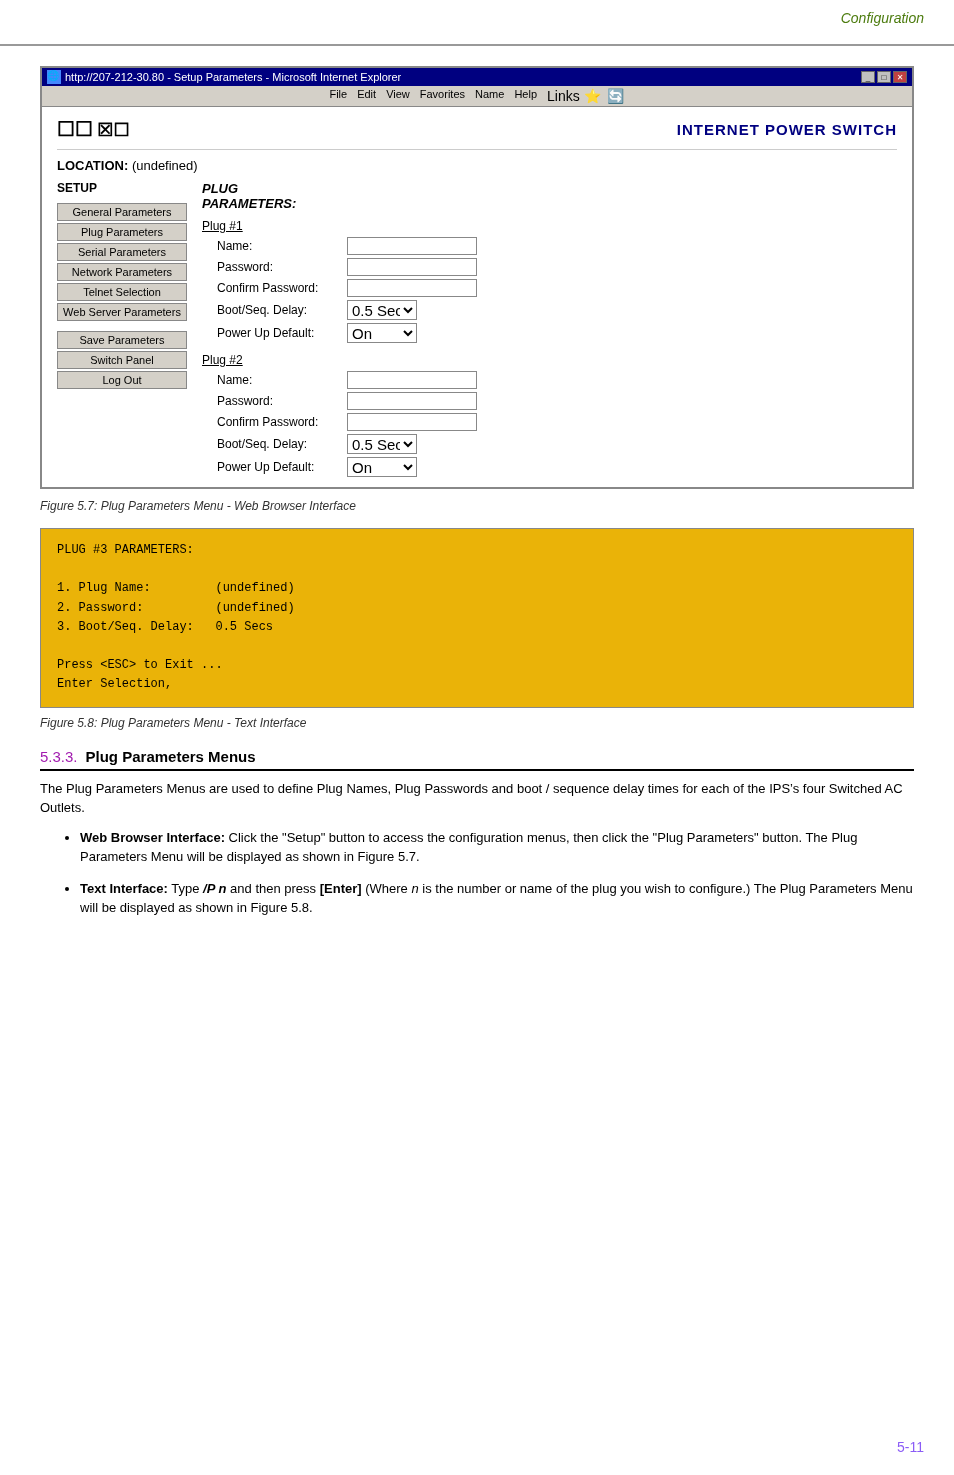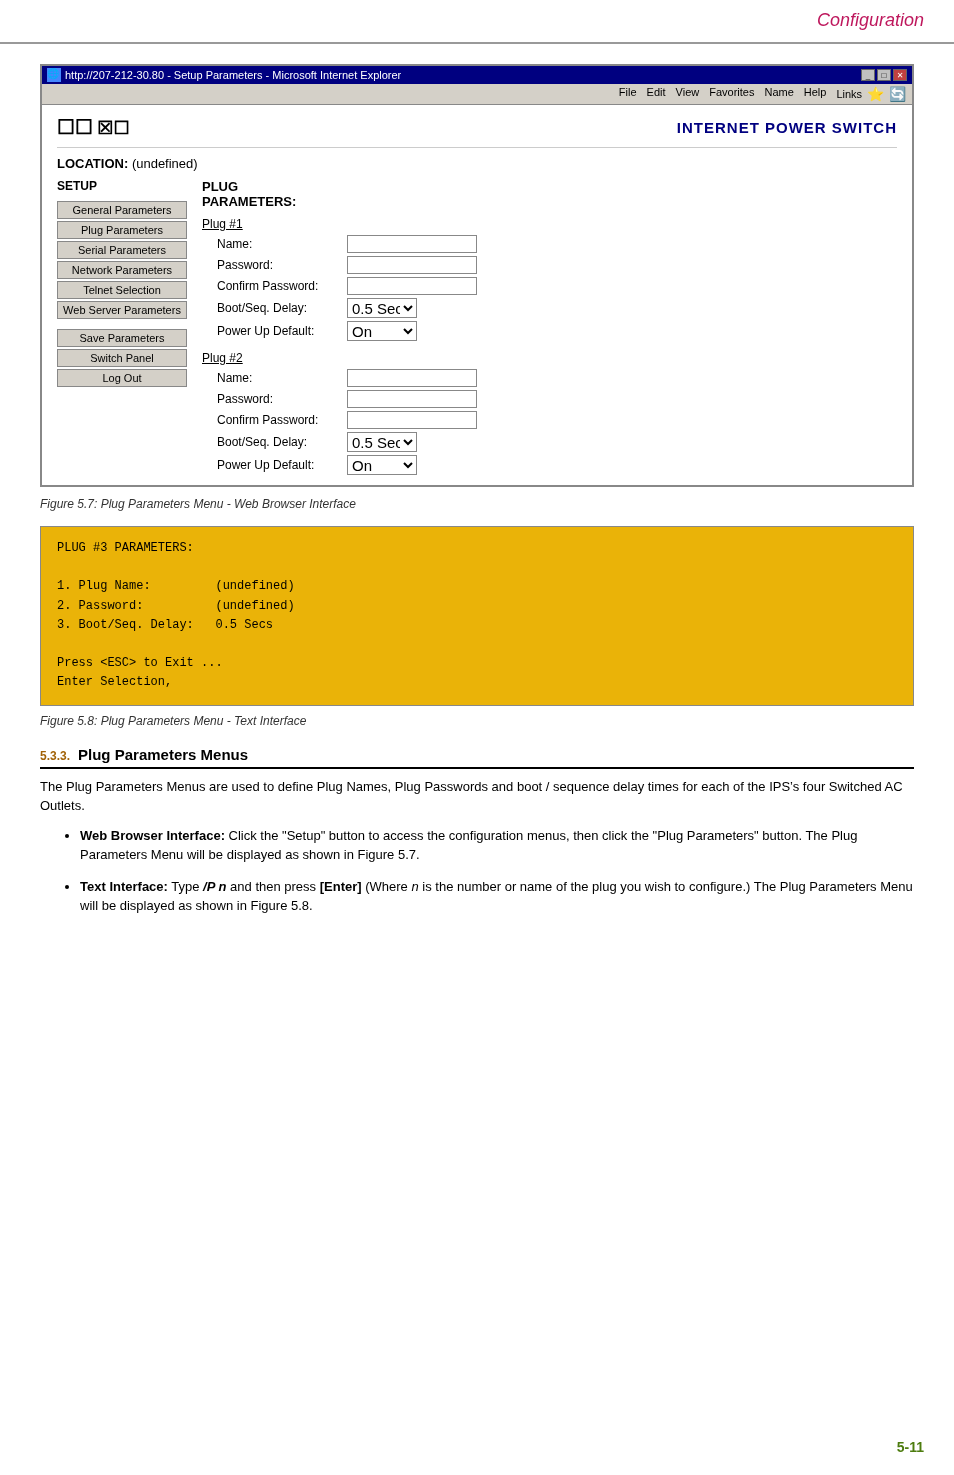--- a/index.html
+++ b/index.html
@@ -8,24 +8,24 @@
       font-size: 13px;
       background: #fff;
       color: #000;
       width: 954px;
       min-height: 1475px;
     }
 
     
     .page-header {
       text-align: right;
-      padding: 10px 30px 11px 30px;
+      padding: 10px 30px 18px 30px;
       font-style: italic;
-      font-size: 18px;
-      color: #be185d;
+      font-size: 14px;
+      color: #4d7c0f;
       border-bottom: 2px solid #ccc;
     }
 
     
     .page-content {
       padding: 20px 40px 20px 40px;
     }
 
     
     .browser-window {
@@ -77,21 +77,21 @@
       color: #000;
     }
 
     .browser-menubar {
       background: #d4d0c8;
       padding: 2px 5px;
       font-size: 11px;
       display: flex;
       gap: 10px;
       border-bottom: 1px solid #888;
-      justify-content: flex-end;
+      justify-content: center;
     }
 
     .browser-menubar-left {
       display: flex;
       gap: 10px;
     }
 
     .browser-menubar-right {
       display: flex;
       gap: 5px;
@@ -173,20 +173,21 @@
 
     
     .plug-params-content {
       flex: 1;
     }
 
     .plug-params-heading {
       font-weight: bold;
       font-size: 13px;
       margin-bottom: 8px;
+      font-style: italic;
     }
 
     .plug-section {
       margin-bottom: 10px;
     }
 
     .plug-section-title {
       text-decoration: underline;
       font-size: 12px;
       font-weight: normal;
@@ -249,23 +250,23 @@
     .section-heading-container {
       display: flex;
       align-items: baseline;
       gap: 8px;
       margin: 18px 0 8px 0;
       border-bottom: 2px solid #000;
       padding-bottom: 4px;
     }
 
     .section-number {
-      font-size: 12px;
-      font-weight: bold;
-      color: #a16207;
+      font-size: 15px;
+      font-weight: normal;
+      color: #a21caf;
     }
 
     .section-title {
       font-size: 15px;
       font-weight: bold;
       color: #000;
     }
 
     
     .body-text {
@@ -291,38 +292,38 @@
       margin-right: 8px;
       font-weight: bold;
     }
 
     
     .page-footer {
       position: fixed;
       bottom: 20px;
       right: 30px;
       font-size: 14px;
-      font-weight: bold;
-      color: #4d7c0f;
+      font-weight: normal;
+      color: #8b5cf6;
     }
 
     
     .browser-content::-webkit-scrollbar {
       width: 16px;
     }
     .browser-content::-webkit-scrollbar-track {
       background: #d4d0c8;
     }
     .browser-content::-webkit-scrollbar-thumb {
       background: #a0a0a0;
       border: 1px solid #888;
     }
 
     .links-area {
-      font-size: 11px;
+      font-size: 14px;
       color: #000;
     }
   </style>
 </head>
 <body>
 
 <div class="page-header">
   <span style="font-style:italic;">Configuration</span>
 </div>
 

